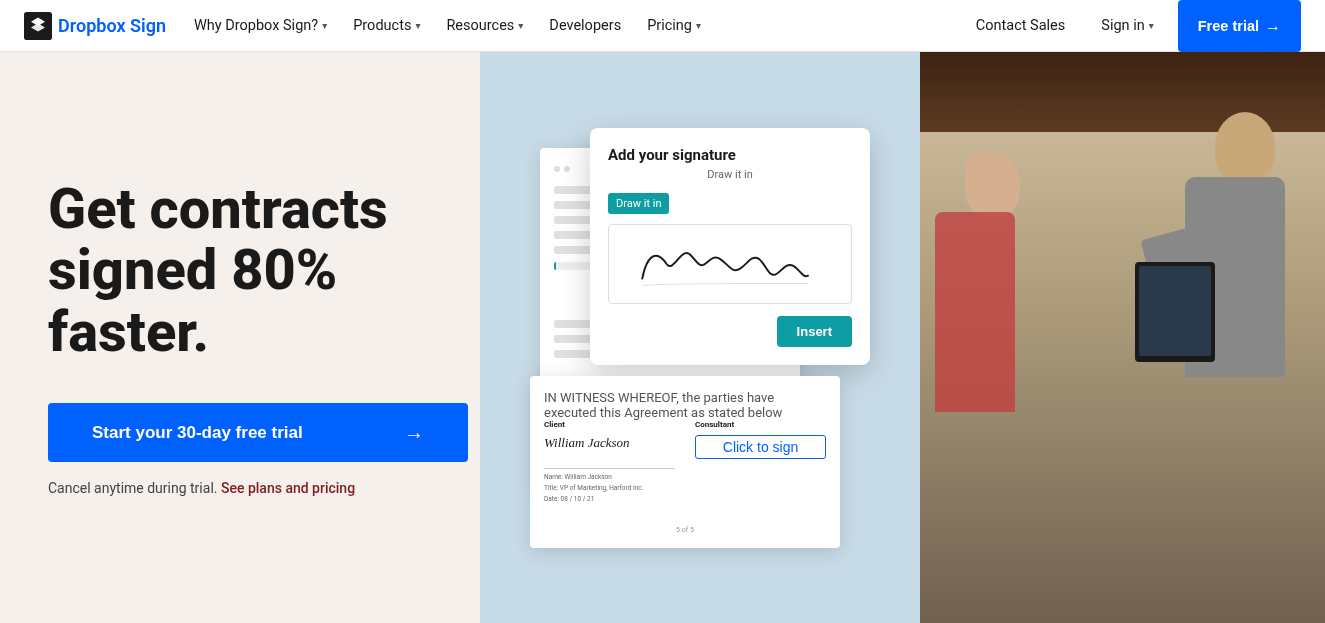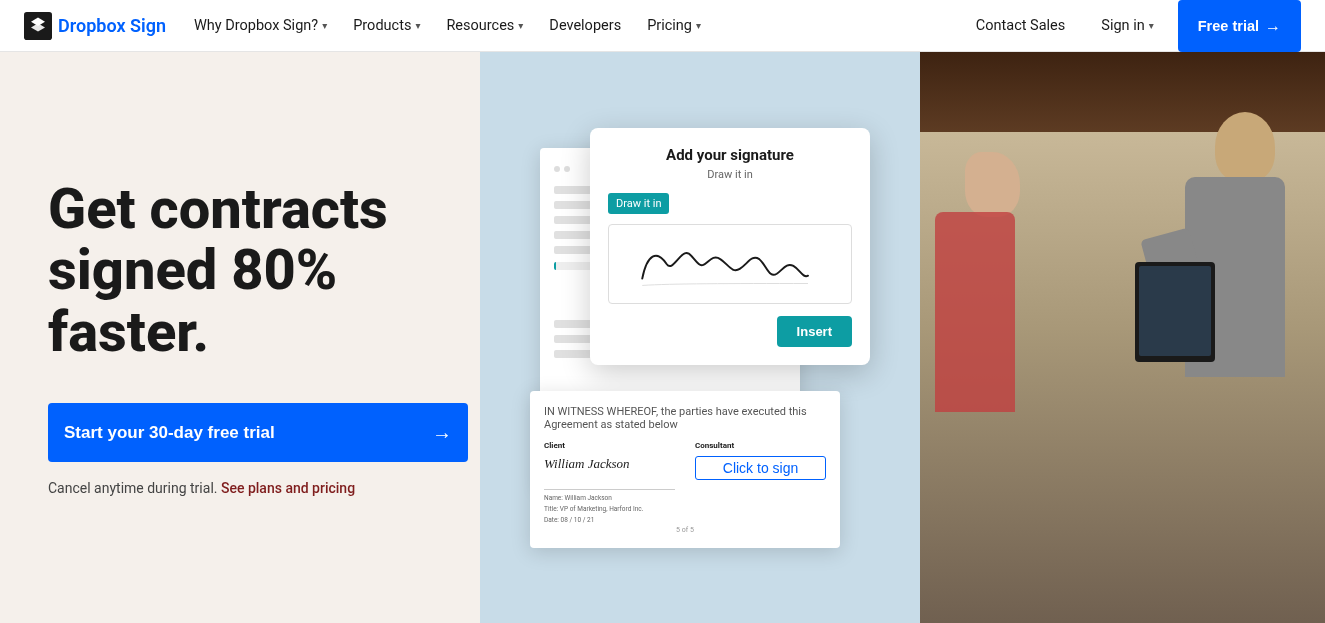--- a/index.html
+++ b/index.html
@@ -110,21 +110,21 @@
       font-weight: 800;
       line-height: 1.1;
       color: #1a1a1a;
       margin-bottom: 40px;
     }
     .cta-button {
       background: #0061fe;
       color: #fff;
       font-size: 17px;
       font-weight: 700;
-      padding: 18px 16px;
+      padding: 18px 44px;
       border: none;
       border-radius: 4px;
       cursor: pointer;
       display: flex;
       align-items: center;
       justify-content: space-between;
       width: 420px;
       margin-bottom: 18px;
     }
     .cta-arrow {
@@ -187,21 +187,20 @@
       background: #fff;
       border-radius: 8px;
       box-shadow: 0 8px 30px rgba(0,0,0,0.2);
       padding: 18px;
     }
     .sig-modal-title {
       font-size: 15px;
       font-weight: 700;
       color: #1a1a1a;
       margin-bottom: 4px;
-      text-align: center;
     }
     .sig-modal-sub {
       font-size: 11px;
       color: #666;
       text-align: center;
       margin-bottom: 12px;
     }
     .sig-tabs {
       display: flex;
       gap: 4px;
@@ -250,23 +249,22 @@
       position: absolute;
       bottom: 0;
       left: 0;
       width: 310px;
       background: #fff;
       border-radius: 4px;
       box-shadow: 0 4px 20px rgba(0,0,0,0.15);
       padding: 14px;
     }
     .doc-bottom-text {
-      font-size: 11px;
+      font-size: 13px;
       color: #555;
-      margin-bottom: 10px;
     }
     .doc-bottom-cols {
       display: flex;
       gap: 20px;
     }
     .doc-col {
       flex: 1;
     }
     .doc-col-title {
       font-size: 8px;
@@ -305,21 +303,21 @@
       font-size: 14px;
       cursor: pointer;
       width: 100%;
       text-align: center;
       margin-bottom: 6px;
     }
     .doc-page-num {
       font-size: 7px;
       color: #999;
       text-align: center;
-      margin-top: 2px;
+      margin-top: 23px;
     }
 
     
     .hero-right {
       width: 405px;
       min-width: 405px;
       background: #3a3a3a;
       overflow: hidden;
       position: relative;
     }

